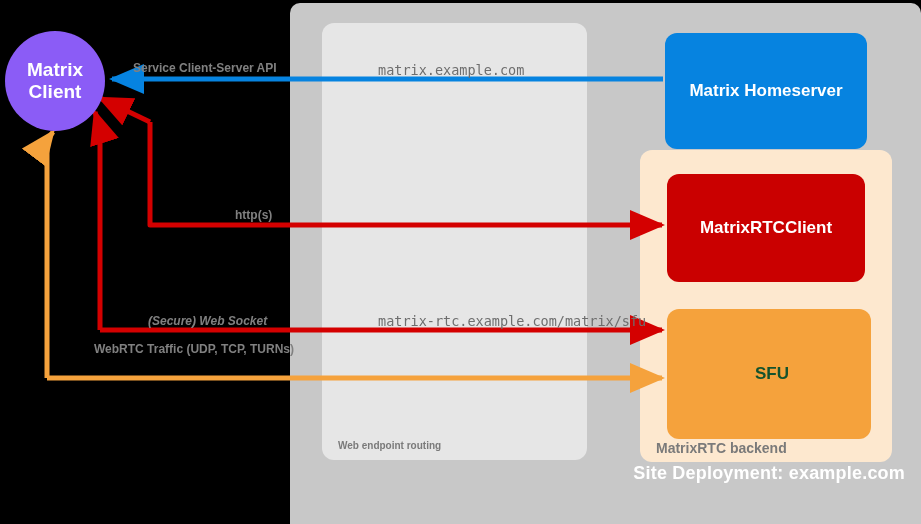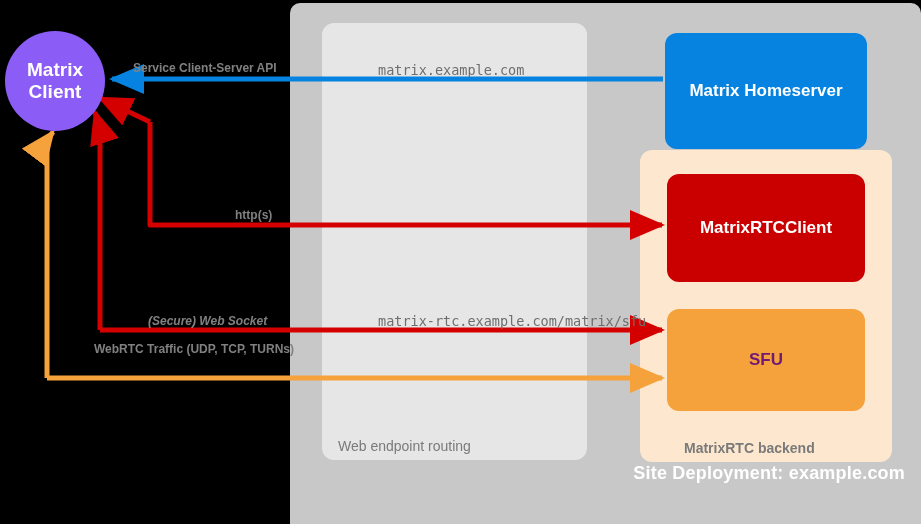--- a/index.html
+++ b/index.html
@@ -18,29 +18,29 @@
     left:290px;top:459px;width:615px;height:28px;
     color:#ffffff;font-size:18px;font-weight:bold;
     text-align:right;line-height:28px;letter-spacing:.2px;
   }
   #web-routing-box{
     left:322px;top:23px;width:265px;height:437px;
     background:#e6e6e6;border-radius:12px;
   }
   #web-routing-label{
     left:338px;top:435px;width:240px;height:22px;
-    color:#7a7a7a;font-size:14px;font-weight:normal;line-height:22px;
+    color:#7a7a7a;font-size:10px;font-weight:bold;line-height:22px;
   }
   #rtc-backend-box{
     left:640px;top:150px;width:252px;height:312px;
     background:#fde8cf;border-radius:12px;
   }
   #rtc-backend-label{
     left:656px;top:437px;width:230px;height:22px;
-    color:#7a7a7a;font-size:14px;font-weight:bold;line-height:22px;margin-left:28px;
+    color:#7a7a7a;font-size:14px;font-weight:bold;line-height:22px;
   }
 
   
   #matrix-client{
     left:5px;top:31px;width:100px;height:100px;border-radius:50%;
     background:#8b5cf6;color:#fff;font-size:19px;font-weight:bold;
     display:flex;flex-direction:column;align-items:center;justify-content:center;
     line-height:1.18;text-align:center;
   }
   #homeserver{
@@ -48,23 +48,23 @@
     background:#0683e0;color:#fff;font-size:17px;font-weight:bold;
     display:flex;align-items:center;justify-content:center;text-align:center;
   }
   #auth-service{
     left:667px;top:174px;width:198px;height:108px;border-radius:12px;
     background:#ca0000;color:#fff;font-size:17px;font-weight:bold;
     display:flex;flex-direction:row;align-items:center;justify-content:center;
     line-height:1.25;text-align:center;
   }
   #sfu{
-    left:667px;top:309px;width:198px;height:102px;border-radius:12px;
-    background:#f5a23c;color:#701a75;font-size:17px;font-weight:bold;
-    display:flex;align-items:center;justify-content:center;text-align:center;
+    left:667px;top:309px;width:198px;height:130px;border-radius:12px;
+    background:#f5a23c;color:#14532d;font-size:17px;font-weight:bold;
+    display:flex;align-items:center;justify-content:center;text-align:center;padding-left:6px;
   }
 
   
   .url{
     color:#6e6e6e;font-family:"DejaVu Sans Mono","Liberation Mono",monospace;
     font-size:13.5px;white-space:nowrap;padding-left:44px;
   }
   #url-hs{left:334px;top:62px;}
   #url-jwt{left:334px;top:207px;}
   #url-sfu{left:334px;top:313px;}

